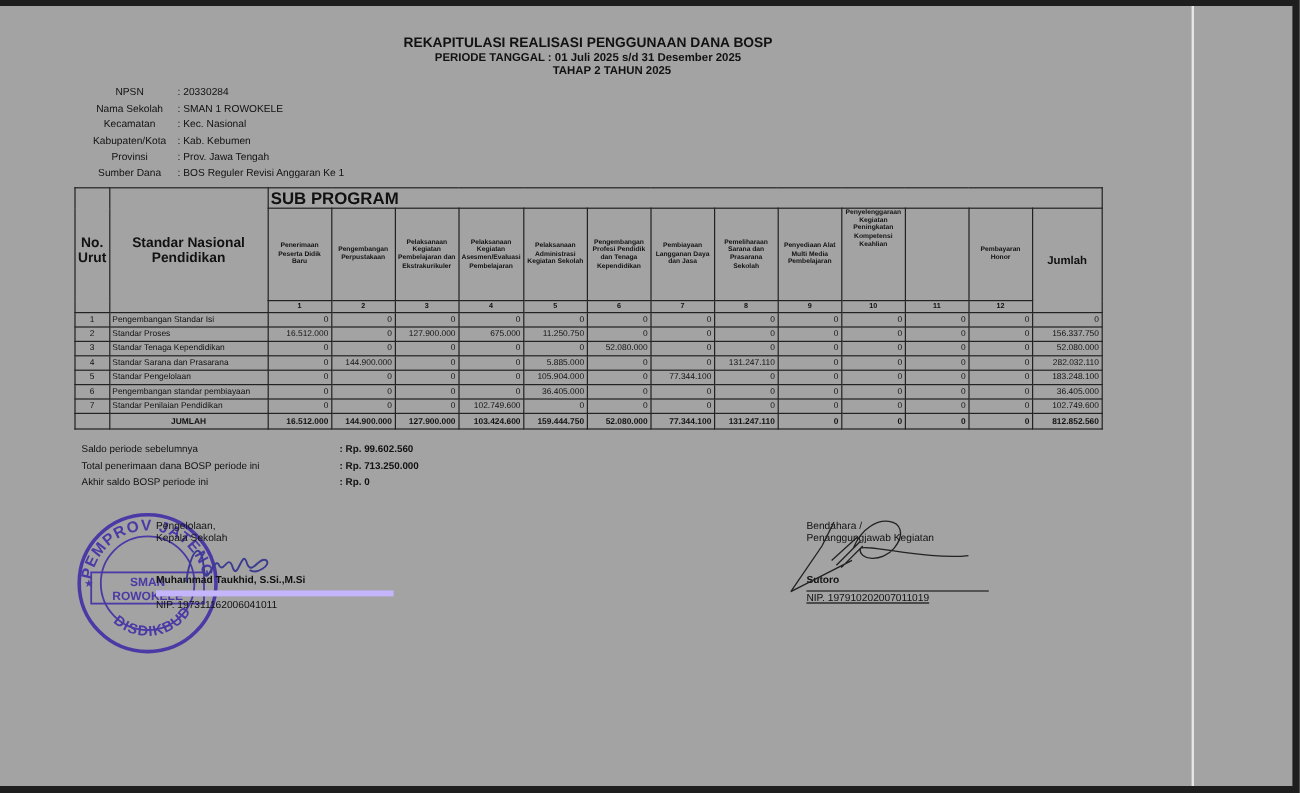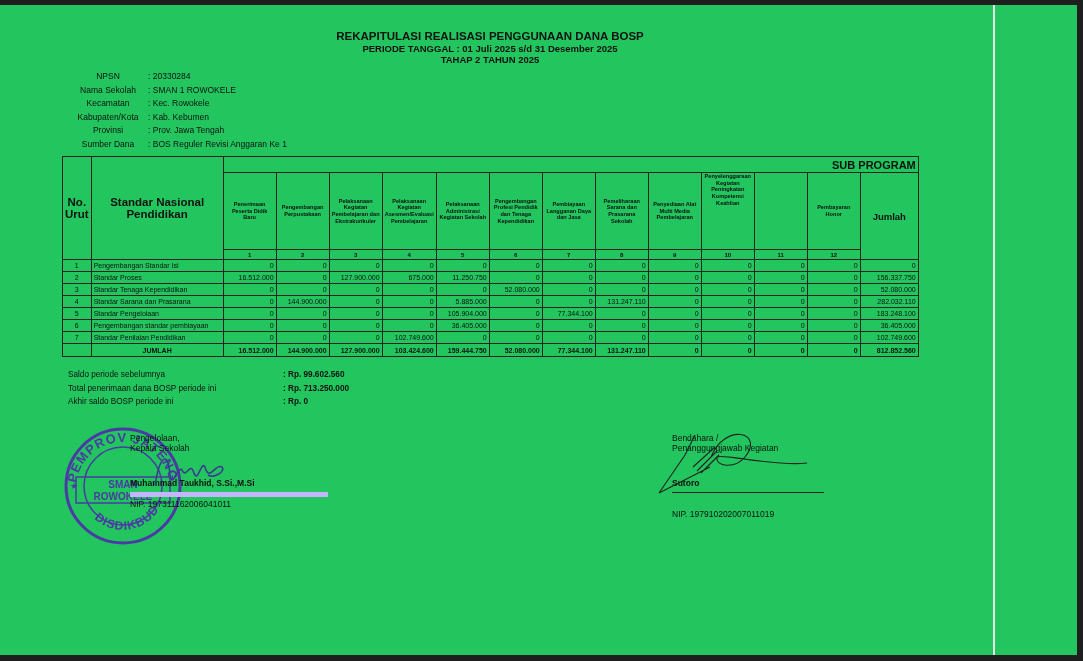--- a/index.html
+++ b/index.html
@@ -1,58 +1,58 @@
 <!DOCTYPE html>
 <html><head>
 <meta charset="utf-8">
 <style>
   html, body { margin:0; padding:0; }
   body {
     width:1083px; height:661px; background:#1e1e1e; position:relative; overflow:hidden;
     font-family:"Liberation Sans", sans-serif; color:#111;
   }
   .page {
-    position:absolute; left:0; top:5px; width:1077px; height:650px; background:#22c55e;
+    position:absolute; left:0; top:5px; width:1077px; height:650px; background:#a3a3a3;
   }
   .fold-line {
     position:absolute; left:993px; top:0; width:2px; height:650px; background:#e6e6e6;
   }
   .title { position:absolute; left:0; width:980px; text-align:center; font-weight:bold; }
   .t1 { top:25px; font-size:11.5px; }
   .t2 { top:38px; font-size:9.5px; }
-  .t3 { top:49px; font-size:9.5px; }
+  .t3 { top:49px; font-size:9.5px;padding-left:20px; }
 
   .info { position:absolute; left:68px; top:66px; font-size:8.5px;text-align:center; }
   .info-row { height:13.5px; display:flex; }
   .info-label { width:80px; }
 
   table.main {
     position:absolute; left:62px; top:151px; border-collapse:collapse;
     font-size:7px; table-layout:fixed;
   }
   table.main td, table.main th { border:1px solid #222; padding:0 2px; }
   th { font-weight:bold; }
-  .hdr-sub { font-size:11px; height:15px; text-align:right; }
+  .hdr-sub { font-size:14px; height:15px; text-align:left; }
   .hdr-col { font-size:5.6px; text-align:center; vertical-align:middle; line-height:1.2; height:76px; }
   .hdr-num { font-size:6px; text-align:center; height:9px; }
   .big { font-size:11.5px; text-align:center; }
   .jum { font-size:9.5px; text-align:center; }
   td.num { text-align:right; height:11px; }
   td.no { text-align:center; }
   tr.total td { font-weight:bold; height:12px; border-top:1.5px solid #222; }
 
   .summary { position:absolute; left:68px; top:365px; font-size:8.2px; }
   .sum-row { height:13.5px; display:flex; }
   .sum-label { width:215px; }
   .sum-val { font-weight:bold; }
 
   .sig-left { position:absolute; left:130px; top:428px; font-size:8.5px; }
   .sig-right { position:absolute; left:672px; top:428px; font-size:8.5px; }
   .sig-line { border-top:5px solid #c4b5fd; width:198px; margin-top:4px; padding-top:2px; }
-  .sig-line-r { border-top:1px solid #222; width:152px; margin-top:4px; padding-top:16px; }
+  .sig-line-r { border-top:1px solid #222; width:152px; margin-top:4px; padding-top:0;text-decoration:underline; }
   .stamp { position:absolute; left:62px; top:420px; width:122px; height:122px; }
   .sign { position:absolute; }
 </style>
 </head>
 <body>
 
 <div class="page">
   <div class="fold-line"></div>
 
   <div class="title t1">REKAPITULASI REALISASI PENGGUNAAN DANA BOSP</div>
@@ -63,21 +63,21 @@
     <div class="info-row">
         <span class="info-label">NPSN</span>
         <span>: 20330284</span>
       </div>
     <div class="info-row">
         <span class="info-label">Nama Sekolah</span>
         <span>: SMAN 1 ROWOKELE</span>
       </div>
     <div class="info-row">
         <span class="info-label">Kecamatan</span>
-        <span>: Kec. Rowokele</span>
+        <span>: Kec. Nasional</span>
       </div>
     <div class="info-row">
         <span class="info-label">Kabupaten/Kota</span>
         <span>: Kab. Kebumen</span>
       </div>
     <div class="info-row">
         <span class="info-label">Provinsi</span>
         <span>: Prov. Jawa Tengah</span>
       </div>
     <div class="info-row">

